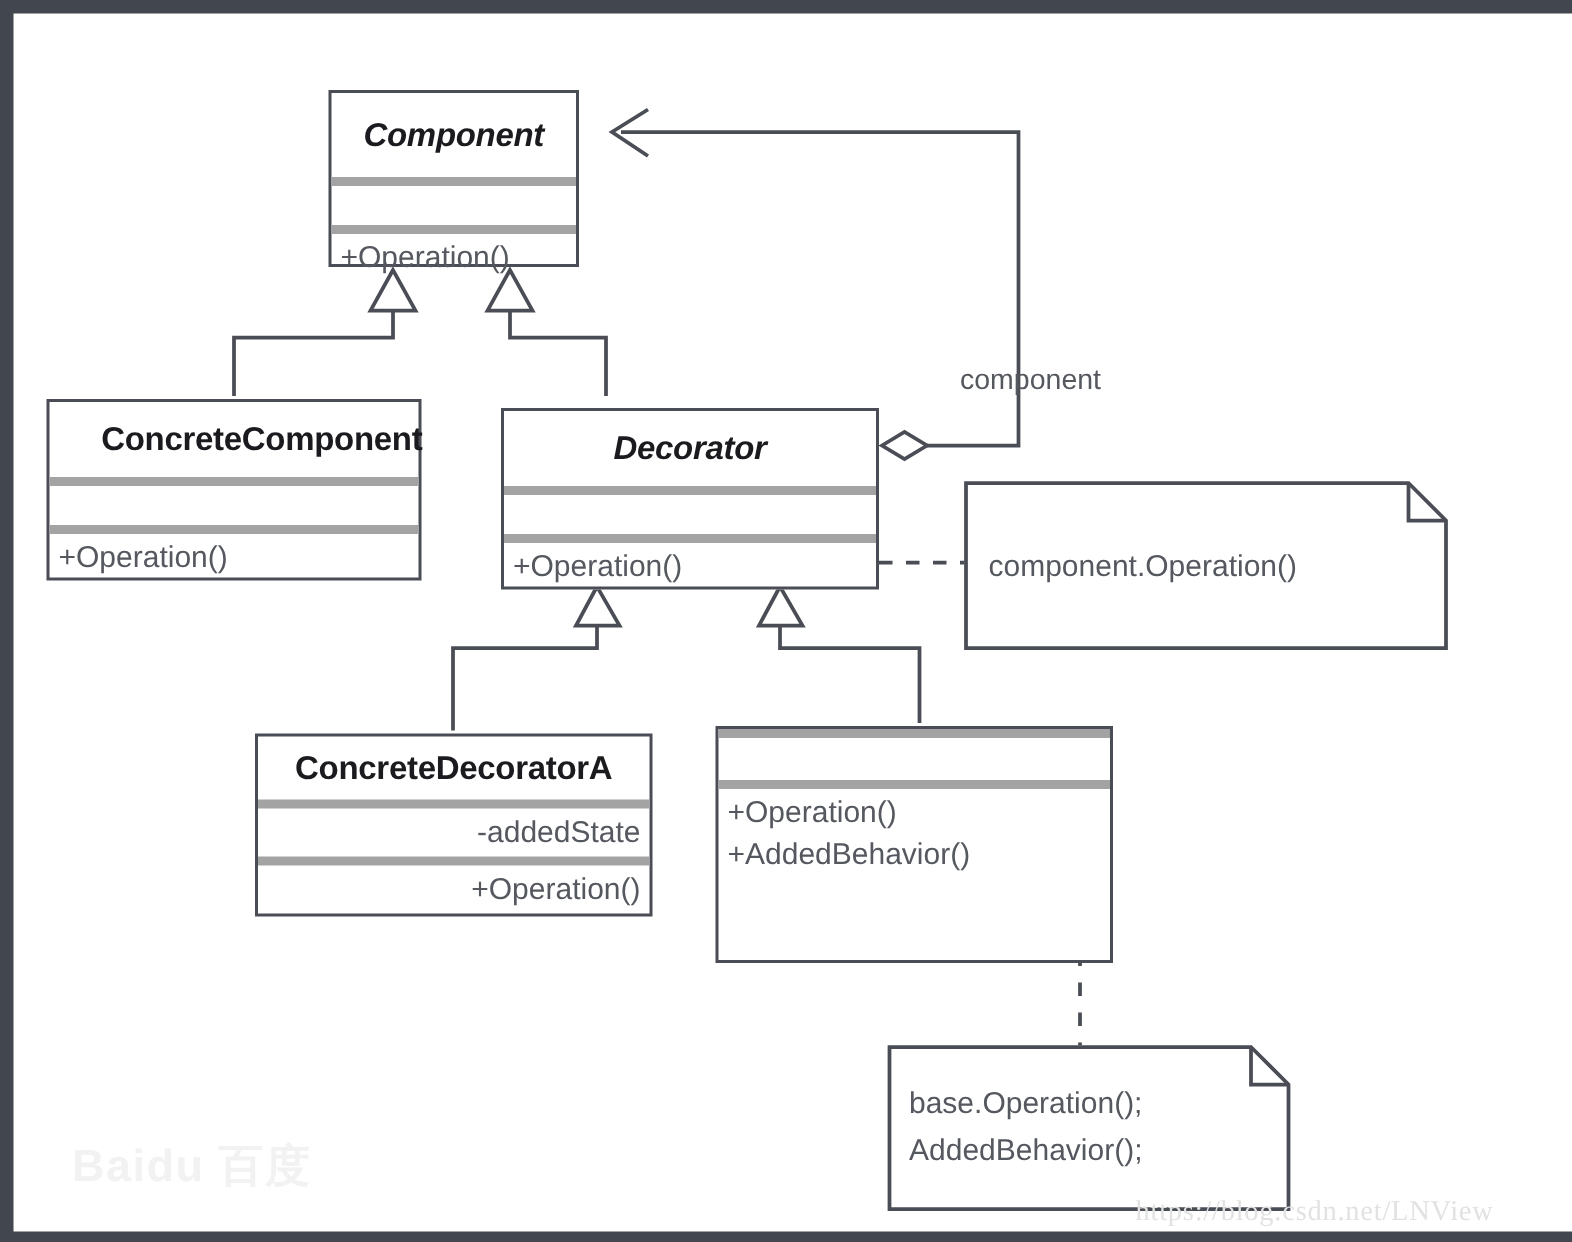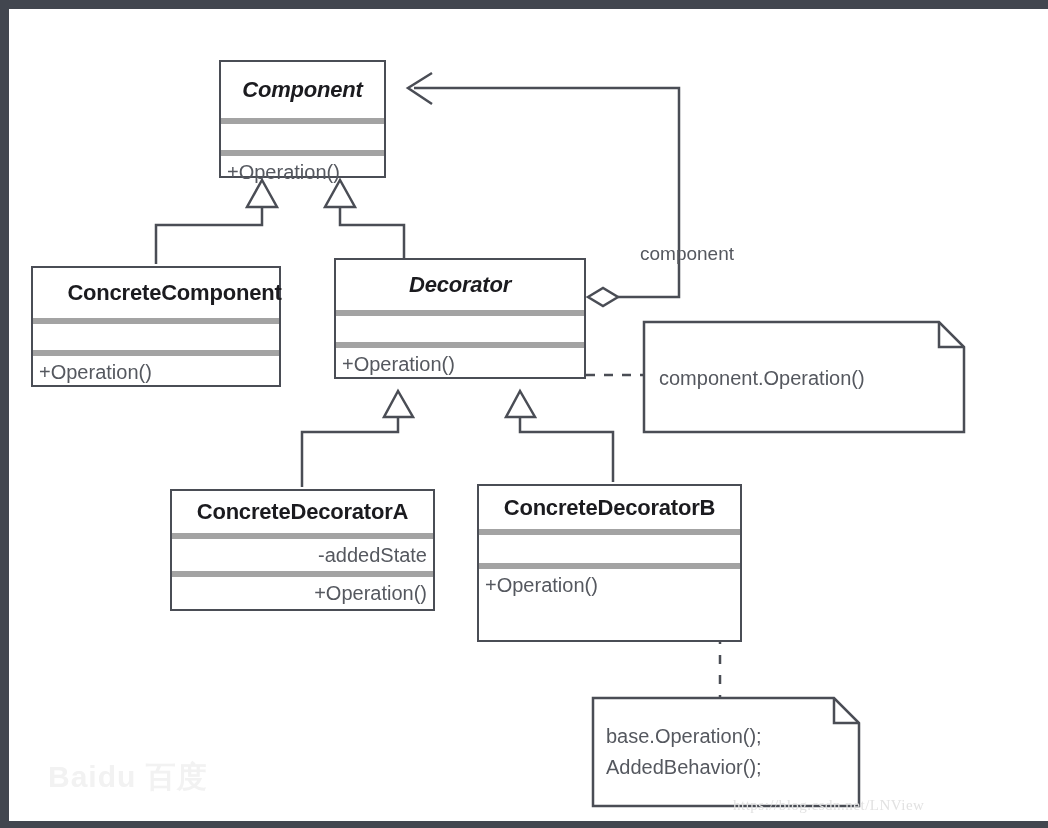--- a/index.html
+++ b/index.html
@@ -112,23 +112,23 @@
     position: absolute;
     left: 48px; top: 757px;
     font-size: 30px;
     font-weight: bold;
     color: #f2f2f2;
     letter-spacing: 1px;
     user-select: none;
   }
   .wm-url {
     position: absolute;
-    left: 733px; top: 797px;
+    left: 757px; top: 797px;
     font-family: "Liberation Serif", serif;
-    font-size: 15px;
+    font-size: 19px;
     color: #e2e2e2;
     letter-spacing: 0.5px;
     user-select: none;
   }
 </style>
 </head>
 <body>
 
 <div id="canvas">
 
@@ -190,43 +190,43 @@
   </div>
 
   <div class="uml-class" style="left:31px; top:266px; width:250px; height:121px;">
     <div class="compartment title" style="height:50px;padding-left:43px;">ConcreteComponent</div>
     <div class="compartment sep" style="height:32px;"></div>
     <div class="compartment sep member-stack" style="height:35px;">
       <span class="member">+Operation()</span>
     </div>
   </div>
 
-  <div class="uml-class" style="left:334px; top:258px; width:252px; height:121px;">
+  <div class="uml-class" style="left:334px; top:272px; width:252px; height:121px;">
     <div class="compartment title abstract" style="height:50px;">Decorator</div>
     <div class="compartment sep" style="height:32px;"></div>
     <div class="compartment sep member-stack" style="height:35px;">
       <span class="member">+Operation()</span>
     </div>
   </div>
 
   <div class="uml-class" style="left:170px; top:489px; width:265px; height:122px;text-align:right;">
     <div class="compartment title" style="height:42px;">ConcreteDecoratorA</div>
     <div class="compartment sep member-stack" style="height:38px;">
       <span class="member">-addedState</span>
     </div>
     <div class="compartment sep member-stack" style="height:38px;">
       <span class="member">+Operation()</span>
     </div>
   </div>
 
   <div class="uml-class" style="left:477px; top:484px; width:265px; height:158px;">
-    <div class="compartment title" style="height:43px;">ConcreteDecoratorB</div>
     <div class="compartment sep" style="height:34px;"></div>
     <div class="compartment sep member-stack" style="height:75px;">
       <span class="member">+Operation()</span>
+      <span class="member">+AddedBehavior()</span>
     </div>
   </div>
 
   <div class="uml-note" style="left:643px; top:321px; width:322px; height:112px;">
     <svg width="322" height="112">
       <path d="M1,1 H296 L321,26 V111 H1 Z" fill="#ffffff" stroke="#4a4d55" stroke-width="2.5"></path>
       <path d="M296,1 V26 H321" fill="none" stroke="#4a4d55" stroke-width="2.5"></path>
     </svg>
     <div class="note-text" style="left:16px; top:42px;">component.Operation()</div>
   </div>

